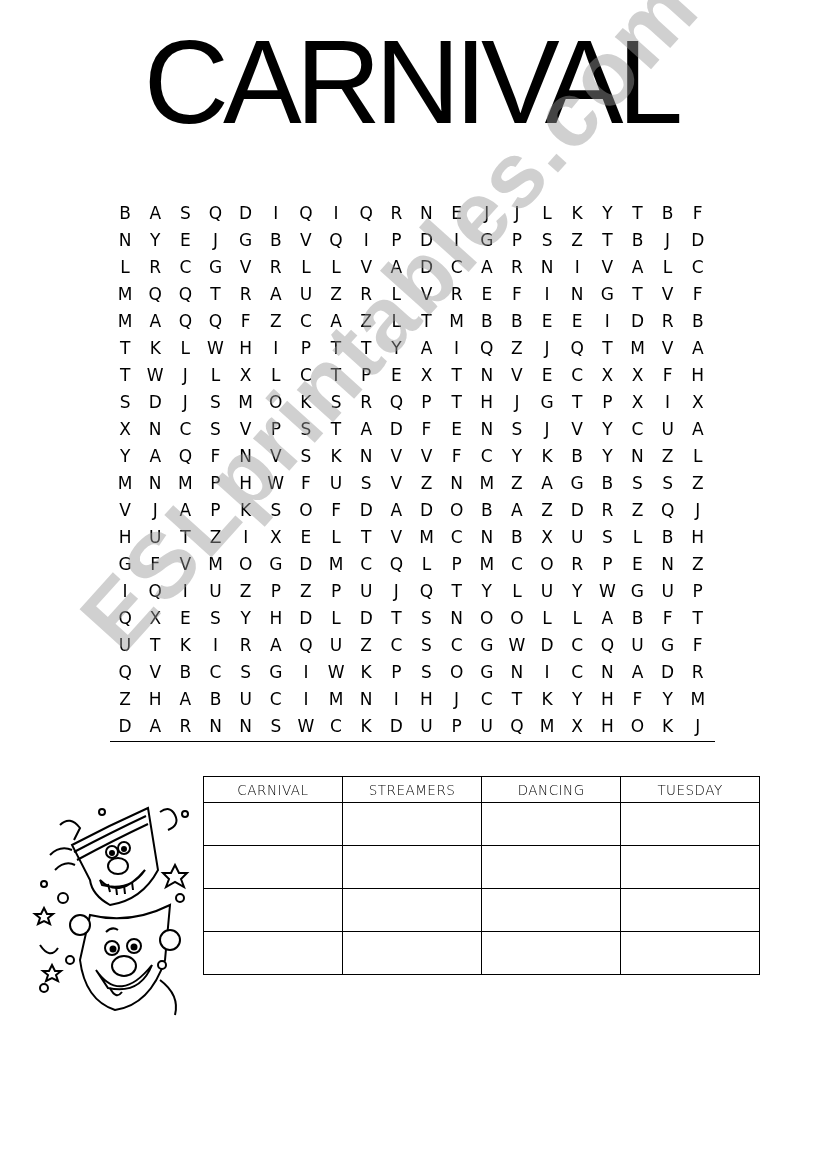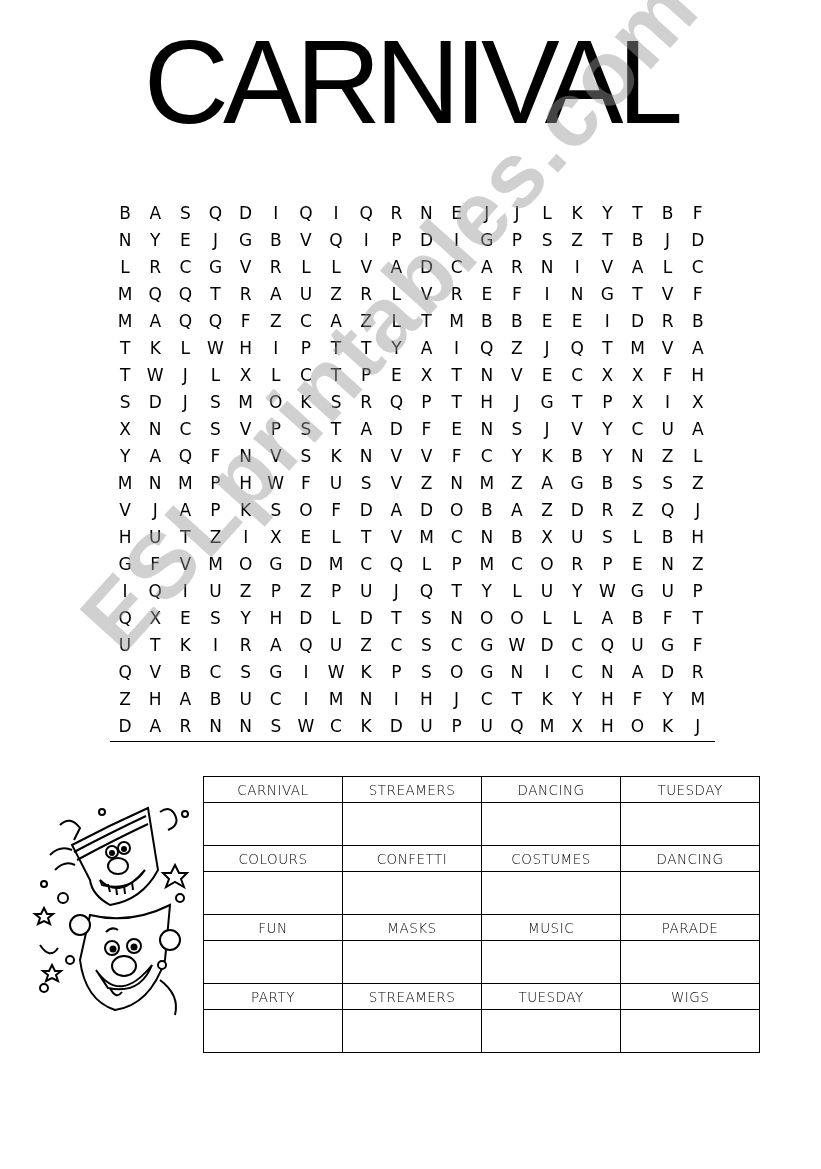--- a/index.html
+++ b/index.html
@@ -495,49 +495,31 @@
         <td>STREAMERS</td>
         <td>DANCING</td>
         <td>TUESDAY</td>
       </tr>
       <tr class="answer">
         <td></td>
         <td></td>
         <td></td>
         <td></td>
       </tr>
-      <tr class="label">
-        <td>COLOURS</td>
-        <td>CONFETTI</td>
-        <td>COSTUMES</td>
-        <td>DANCING</td>
+      <tr class="answer">
+        <td></td>
+        <td></td>
+        <td></td>
+        <td></td>
       </tr>
       <tr class="answer">
         <td></td>
         <td></td>
         <td></td>
         <td></td>
-      </tr>
-      <tr class="label">
-        <td>FUN</td>
-        <td>MASKS</td>
-        <td>MUSIC</td>
-        <td>PARADE</td>
-      </tr>
-      <tr class="answer">
-        <td></td>
-        <td></td>
-        <td></td>
-        <td></td>
-      </tr>
-      <tr class="label">
-        <td>PARTY</td>
-        <td>STREAMERS</td>
-        <td>TUESDAY</td>
-        <td>WIGS</td>
       </tr>
       <tr class="answer">
         <td></td>
         <td></td>
         <td></td>
         <td></td>
       </tr>
     </tbody>
 </table>
 

